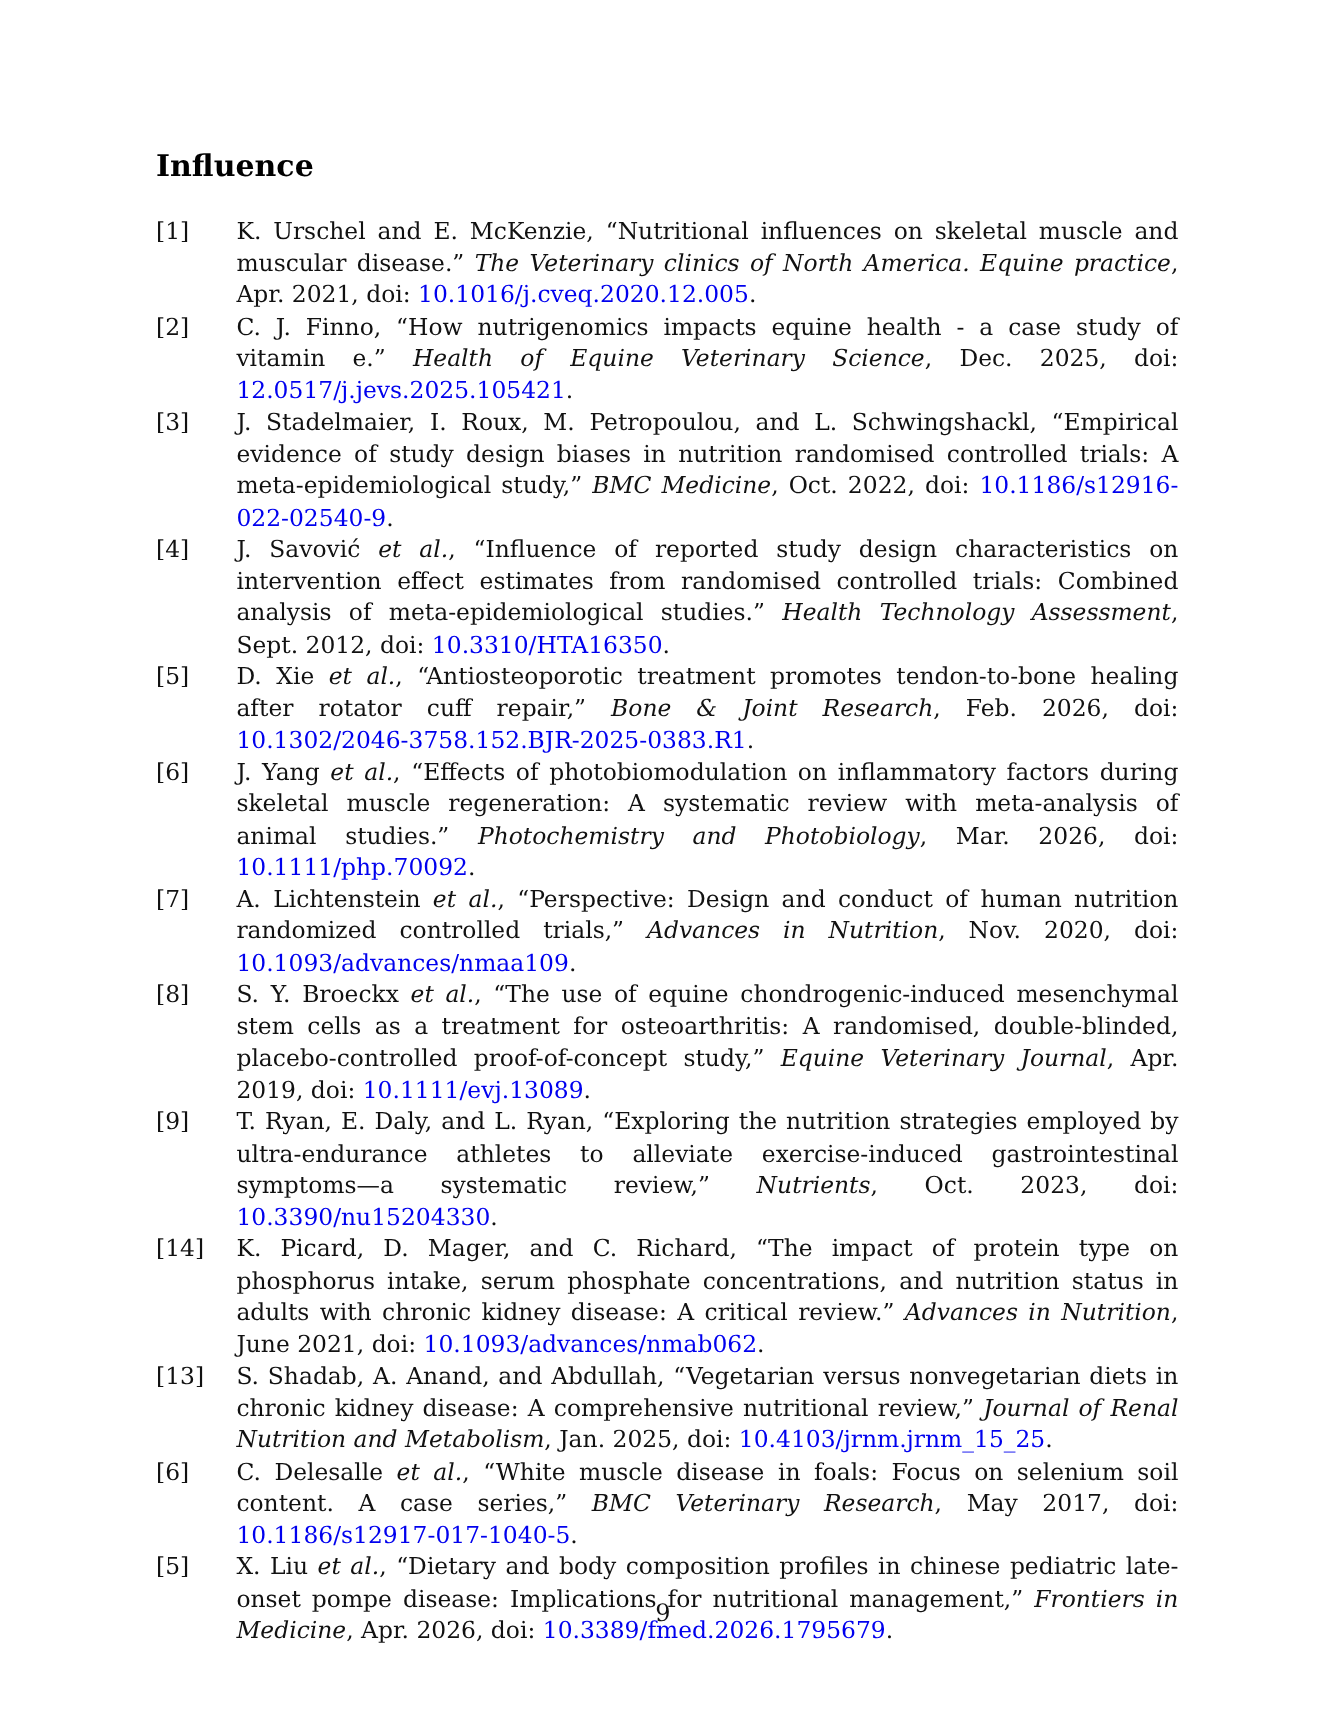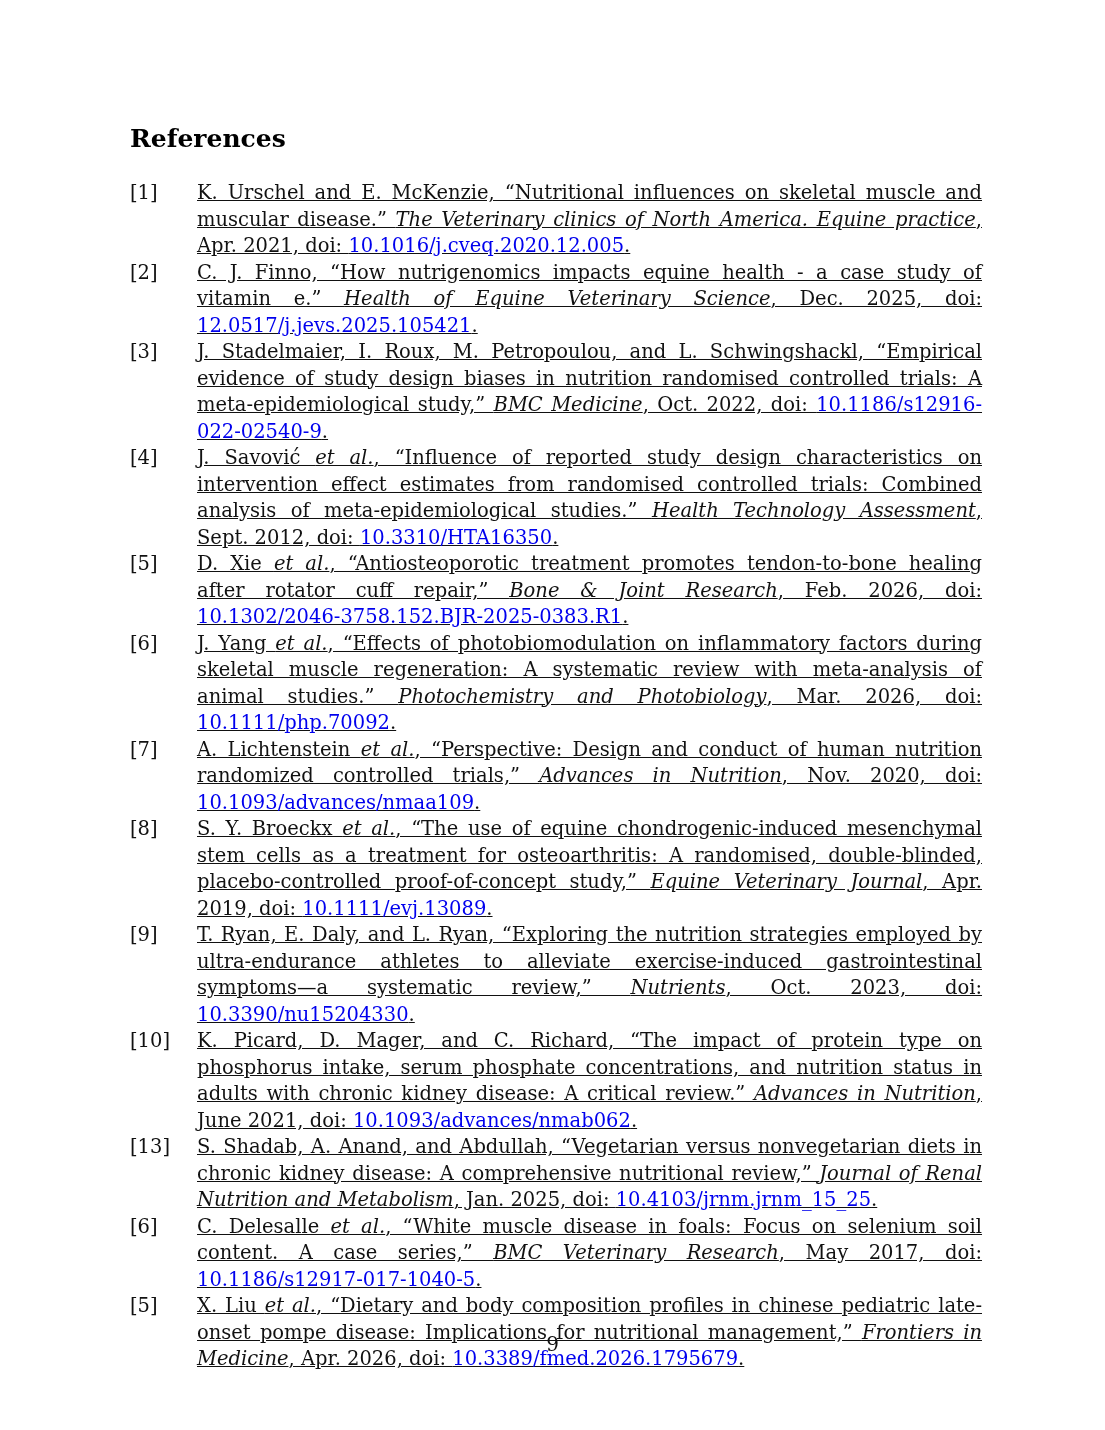--- a/index.html
+++ b/index.html
@@ -34,21 +34,20 @@
     font-size: 19.5px;
     line-height: 26.5px;
     color: #111111;
   }
   .ref-num {
     flex: 0 0 67px;
   }
   .ref-body {
     flex: 1;
     text-align: justify;
-    text-decoration: underline;
   }
   .italic {
     font-style: italic;
   }
   a.doi-link {
     color: var(--link-color, #0000EE);
     text-decoration: none;
     cursor: pointer;
     word-break: break-word;
   }
@@ -60,21 +59,21 @@
     text-align: center;
     font-size: 20px;
     color: #111111;
   }
 </style>
 </head>
 <body>
 
 <div class="page">
   <div class="content">
-    <h1 class="refs-heading">References</h1>
+    <h1 class="refs-heading">Influence</h1>
     <div>
         <div class="ref-row">
           <div class="ref-num">[1]</div>
           <div class="ref-body"><span class="normal">K. Urschel and E. McKenzie, “Nutritional influences on skeletal muscle and muscular disease.” </span><span class="italic">The Veterinary clinics of North America. Equine practice</span><span class="normal">, Apr. 2021, doi: </span><a href="#" class="doi-link">10.1016/j.cveq.2020.12.005</a><span class="normal">.</span></div>
         </div>
         <div class="ref-row">
           <div class="ref-num">[2]</div>
           <div class="ref-body"><span class="normal">C. J. Finno, “How nutrigenomics impacts equine health - a case study of vitamin e.” </span><span class="italic">Health of Equine Veterinary Science</span><span class="normal">, Dec. 2025, doi: </span><a href="#" class="doi-link">12.0517/j.jevs.2025.105421</a><span class="normal">.</span></div>
         </div>
         <div class="ref-row">
@@ -99,21 +98,21 @@
         </div>
         <div class="ref-row">
           <div class="ref-num">[8]</div>
           <div class="ref-body"><span class="normal">S. Y. Broeckx </span><span class="italic">et al.</span><span class="normal">, “The use of equine chondrogenic-induced mesenchymal stem cells as a treatment for osteoarthritis: A randomised, double-blinded, placebo-controlled proof-of-concept study,” </span><span class="italic">Equine Veterinary Journal</span><span class="normal">, Apr. 2019, doi: </span><a href="#" class="doi-link">10.1111/evj.13089</a><span class="normal">.</span></div>
         </div>
         <div class="ref-row">
           <div class="ref-num">[9]</div>
           <div class="ref-body"><span class="normal">T. Ryan, E. Daly, and L. Ryan, “Exploring the nutrition strategies employed by ultra-endurance athletes to alleviate exercise-induced gastrointestinal symptoms—a systematic review,” </span><span class="italic">Nutrients</span><span class="normal">, Oct. 2023, doi: </span><a href="#" class="doi-link">10.3390/nu15204330</a><span class="normal">.</span></div>
         </div>
         <div class="ref-row">
-          <div class="ref-num">[10]</div>
+          <div class="ref-num">[14]</div>
           <div class="ref-body"><span class="normal">K. Picard, D. Mager, and C. Richard, “The impact of protein type on phosphorus intake, serum phosphate concentrations, and nutrition status in adults with chronic kidney disease: A critical review.” </span><span class="italic">Advances in Nutrition</span><span class="normal">, June 2021, doi: </span><a href="#" class="doi-link">10.1093/advances/nmab062</a><span class="normal">.</span></div>
         </div>
         <div class="ref-row">
           <div class="ref-num">[13]</div>
           <div class="ref-body"><span class="normal">S. Shadab, A. Anand, and Abdullah, “Vegetarian versus nonvegetarian diets in chronic kidney disease: A comprehensive nutritional review,” </span><span class="italic">Journal of Renal Nutrition and Metabolism</span><span class="normal">, Jan. 2025, doi: </span><a href="#" class="doi-link">10.4103/jrnm.jrnm_15_25</a><span class="normal">.</span></div>
         </div>
         <div class="ref-row">
           <div class="ref-num">[6]</div>
           <div class="ref-body"><span class="normal">C. Delesalle </span><span class="italic">et al.</span><span class="normal">, “White muscle disease in foals: Focus on selenium soil content. A case series,” </span><span class="italic">BMC Veterinary Research</span><span class="normal">, May 2017, doi: </span><a href="#" class="doi-link">10.1186/s12917-017-1040-5</a><span class="normal">.</span></div>
         </div>

